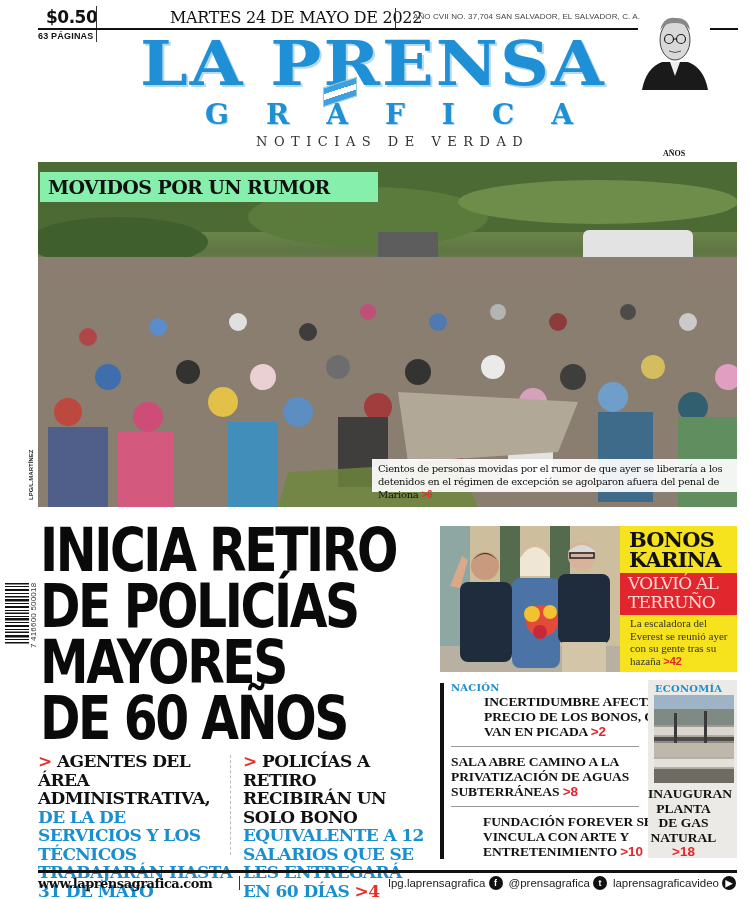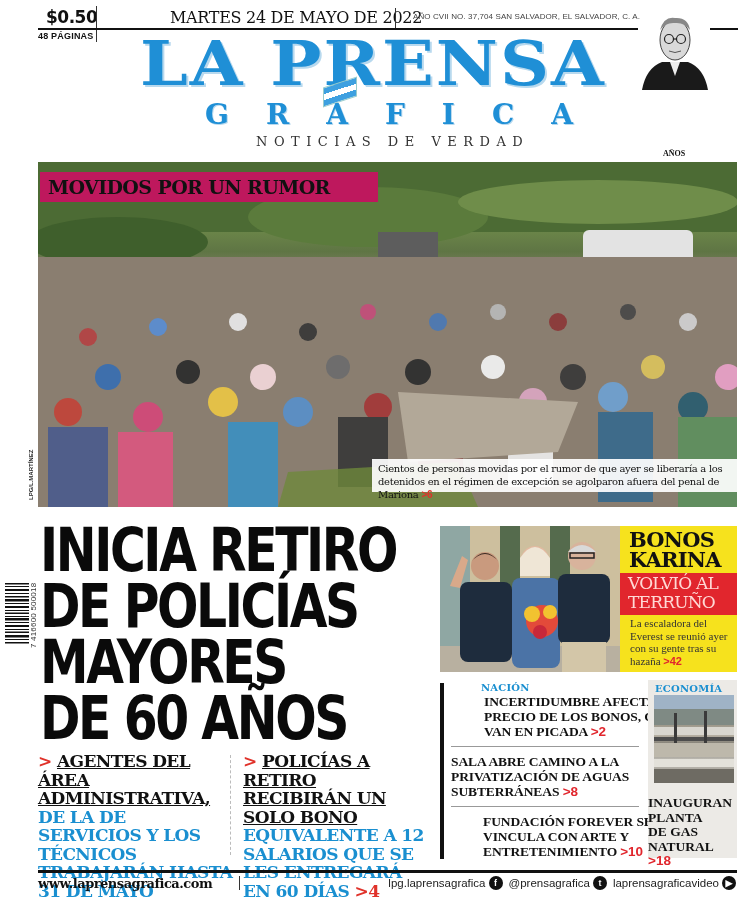--- a/index.html
+++ b/index.html
@@ -26,90 +26,90 @@
   .portrait { position: absolute; left: 640px; top: 10px; width: 70px; height: 80px; }
   .anniv { position: absolute; left: 625px; top: 82px; width: 100px; height: 58px; }
   .anniv-num { position: absolute; left: 0; top: 0; font: italic 900 54px "DejaVu Serif", serif; color: #d8d8d8; letter-spacing: -6px; line-height: 1; -webkit-text-stroke: 1px #888; }
   .anniv-label { position: absolute; left: 38px; top: 67px; font: 700 8px "Liberation Serif", serif; color: #111; }
 
   
   .main-photo { position: absolute; left: 38px; top: 162px; width: 699px; height: 345px; overflow: hidden;
     background:
       linear-gradient(180deg, #4f6a3a 0%, #6e8a4a 18%, #5f7544 26%, #8c8170 34%, #a69a8a 55%, #9a8f80 75%, #c7b9a6 100%); }
   .main-photo .crowd { position: absolute; inset: 0; }
-  .photo-title { position: absolute; left: 40px; top: 172px; width: 338px; height: 30px; background: #be185d; padding-left: 8px;
+  .photo-title { position: absolute; left: 40px; top: 172px; width: 338px; height: 30px; background: #86efac; padding-left: 8px;
                  font: 900 19px "DejaVu Serif", serif; letter-spacing: -0.6px; line-height: 30px; color: #111; }
   .photo-caption { position: absolute; left: 372px; top: 459px; width: 365px; height: 33px; background: rgba(255,255,255,0.92);
                    padding: 3px 6px; font: 400 10px "DejaVu Serif", serif; line-height: 13px; color: #111; letter-spacing: -0.3px; }
   .photo-caption .ref { color: #e0322a; font-weight: 700; font-family: "Liberation Sans", sans-serif; }
   .photo-credit { position: absolute; left: 28px; top: 500px; transform: rotate(-90deg); transform-origin: left top;
                   font: 700 6px "Liberation Sans", sans-serif; color: #222; }
 
   
   .barcode { position: absolute; left: 5px; top: 583px; width: 24px; height: 62px; }
   .barcode-num { position: absolute; left: 29px; top: 648px; transform: rotate(-90deg); transform-origin: left top;
                  font: 400 8px "Liberation Sans", sans-serif; color: #333; letter-spacing: 0.2px; }
 
   
   .headline { position: absolute; left: 40px; top: 522px; width: 390px; font: 900 61px "DejaVu Sans", sans-serif;
               line-height: 56px; letter-spacing: -3px; color: #0a0a0a; transform: scaleX(0.8); transform-origin: left top; width: 490px; }
   .headline div { white-space: nowrap; }
 
   
   .deck { position: absolute; top: 752px; font: 900 17px "DejaVu Serif", serif; line-height: 18.5px; letter-spacing: -0.6px; }
-  .deck .k { color: #111; text-decoration: underline; }
+  .deck .k { color: #111; }
   .deck .b { color: #1a8fd0; }
   .deck .arr { color: #e0322a; }
   .deck1 { left: 38px; width: 195px; }
   .deck2 { left: 243px; width: 185px; }
   .deck-div { position: absolute; left: 230px; top: 755px; width: 0; height: 100px; border-left: 1px dashed #bbb; }
 
   
   .feat-photo { position: absolute; left: 440px; top: 526px; width: 180px; height: 146px; overflow: hidden; background: #c9bfa6; }
   .feat-box { position: absolute; left: 620px; top: 526px; width: 117px; height: 146px; background: #f6e21d; }
   .feat-name { position: absolute; left: 629px; top: 530px; font: 900 21px "DejaVu Serif", serif; line-height: 20px; letter-spacing: -0.8px; color: #111; }
   .feat-red { position: absolute; left: 620px; top: 573px; width: 117px; height: 42px; background: #e1262d; }
   .feat-red-text { position: absolute; left: 628px; top: 574px; font: 400 17px "DejaVu Serif", serif; line-height: 19px; color: #ffd9d5; letter-spacing: -0.8px; }
   .feat-body { position: absolute; left: 630px; top: 617px; width: 105px; font: 400 11px "Liberation Serif", serif; line-height: 12.5px; color: #333; }
   .feat-body .ref { color: #e1262d; font: 700 11px "Liberation Sans", sans-serif; margin-top: 42px; }
 
   
   .brief-bar { position: absolute; left: 440px; top: 683px; width: 4px; height: 176px; background: #111; }
-  .brief-section { position: absolute; left: 451px; top: 682px; font: 900 10px "DejaVu Serif", serif; color: #1a8fd0; letter-spacing: 0.2px; margin-left: 30px; }
+  .brief-section { position: absolute; left: 451px; top: 682px; font: 900 10px "DejaVu Serif", serif; color: #1a8fd0; letter-spacing: 0.2px; }
   .brief { position: absolute; left: 451px; width: 195px; font: 700 13.5px "Liberation Serif", serif; line-height: 15px; color: #111; letter-spacing: -0.1px; }
   .brief .ref { color: #e1262d; font-family: "Liberation Sans", sans-serif; }
   .brief1 { top: 694px; margin-left: 33px; }
   .brief2 { top: 754px; }
   .brief3 { top: 814px; margin-left: 32px; }
   .brief-sep { position: absolute; left: 451px; width: 188px; height: 1px; background: #999; }
   .sep1 { top: 746px; }
   .sep2 { top: 806px; }
 
   
   .eco-box { position: absolute; left: 648px; top: 680px; width: 89px; height: 178px; background: #eceae6; }
   .eco-label { position: absolute; left: 655px; top: 683px; font: 900 10px "DejaVu Serif", serif; color: #1a8fd0; letter-spacing: 0.2px; }
   .eco-photo { position: absolute; left: 654px; top: 695px; width: 80px; height: 88px; overflow: hidden;
                background: linear-gradient(180deg, #8aa0b8 0%, #a7b6c2 12%, #8e8a7c 28%, #b9b3a6 45%, #6d6a62 60%, #c9c6be 75%, #7e7a72 100%); }
-  .eco-title { position: absolute; left: 648px; top: 787px; width: 71px; font: 700 13.5px "Liberation Serif", serif; line-height: 14.5px; color: #111; margin-top: 9px; }
+  .eco-title { position: absolute; left: 648px; top: 787px; width: 71px; text-align: center; font: 700 13.5px "Liberation Serif", serif; line-height: 14.5px; color: #111; }
   .eco-title .ref { color: #e1262d; font-family: "Liberation Sans", sans-serif; display: block; }
 
   
   .footline { position: absolute; left: 38px; top: 870px; width: 699px; height: 3px; background: #111; }
   .foot-url { position: absolute; left: 38px; top: 876px; font: 700 13px "DejaVu Serif", serif; letter-spacing: -0.5px; color: #111; }
   .foot-div { position: absolute; left: 239px; top: 876px; width: 1px; height: 14px; background: #333; }
   .foot-social { position: absolute; right: 14px; top: 876px; display: flex; align-items: center; gap: 6px; font: 400 11.5px "Liberation Sans", sans-serif; color: #222; }
   .soc-item { display: flex; align-items: center; gap: 3px; }
   .soc-ic { width: 14px; height: 14px; border-radius: 50%; background: #111; color: #fff; font: 700 9px "Liberation Sans", sans-serif;
             display: inline-flex; align-items: center; justify-content: center; }
 </style>
 </head>
 <body>
 
 <div class="price">$0.50</div>
-<div class="pages">48 PÁGINAS</div>
+<div class="pages">63 PÁGINAS</div>
 <div class="vdiv1"></div>
 <div class="date"><b>MARTES</b> <span>24 DE MAYO DE 2022</span></div>
 <div class="vdiv2"></div>
 <div class="edition">AÑO CVII NO. 37,704 SAN SALVADOR, EL SALVADOR, C. A.</div>
 <div class="topline"></div>
 <div class="topline2"></div>
 
 <div class="mast-main">LA PRENSA</div>
 <div class="flag"></div>
 <div class="mast-sub">GRAFICA</div>

